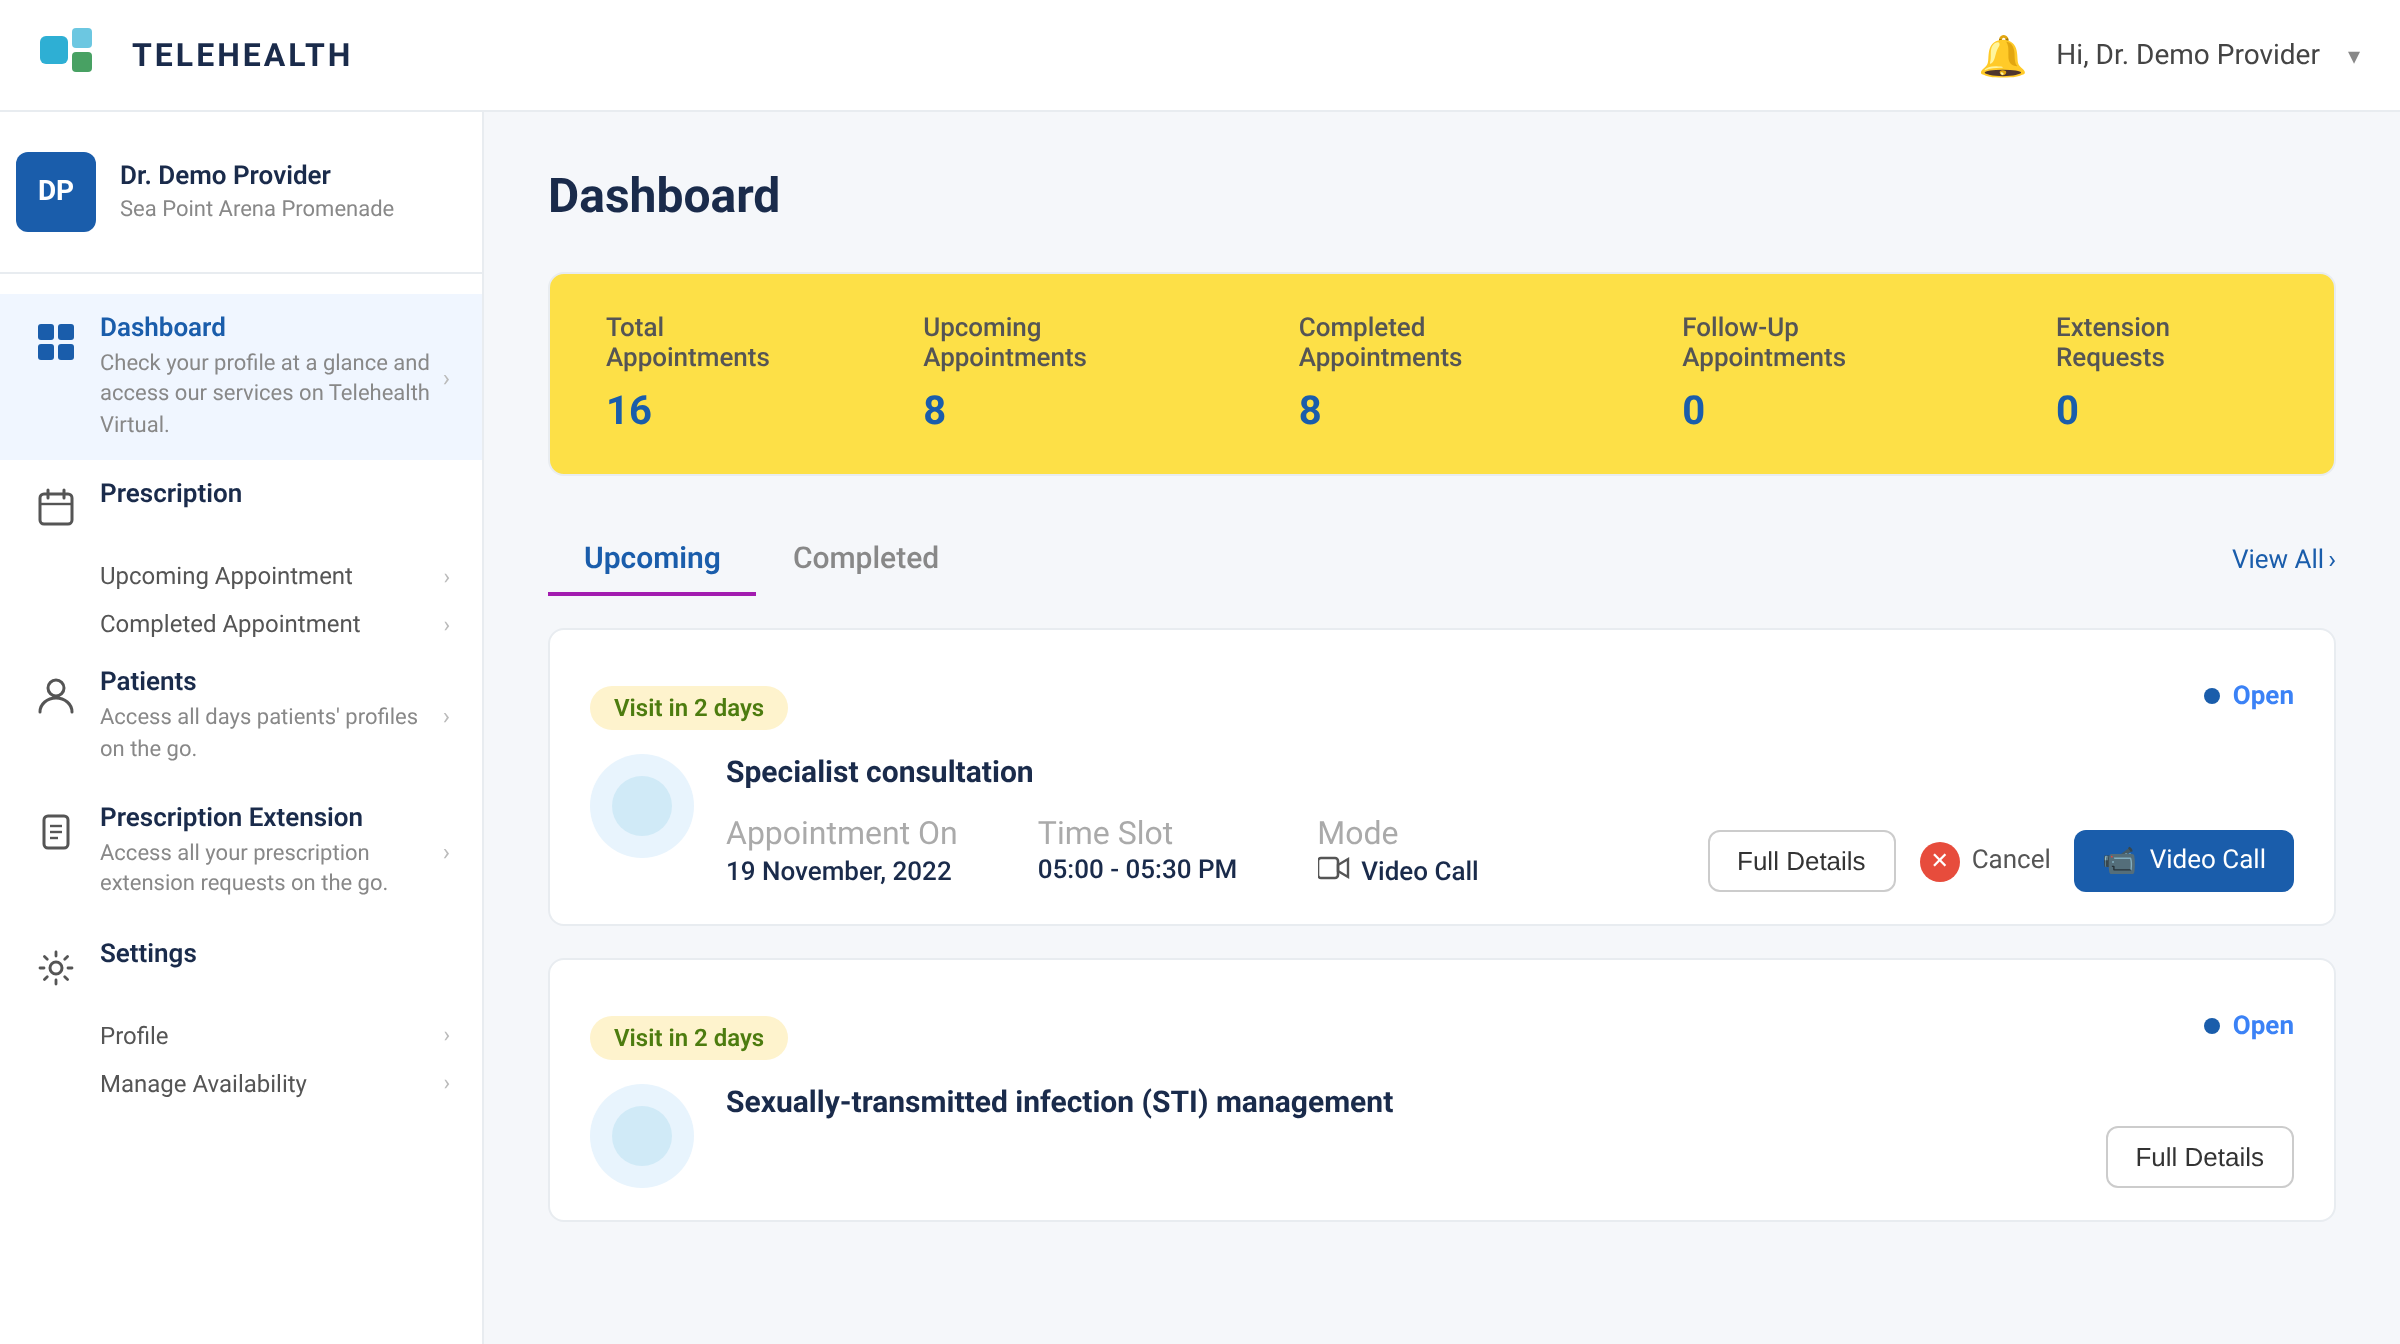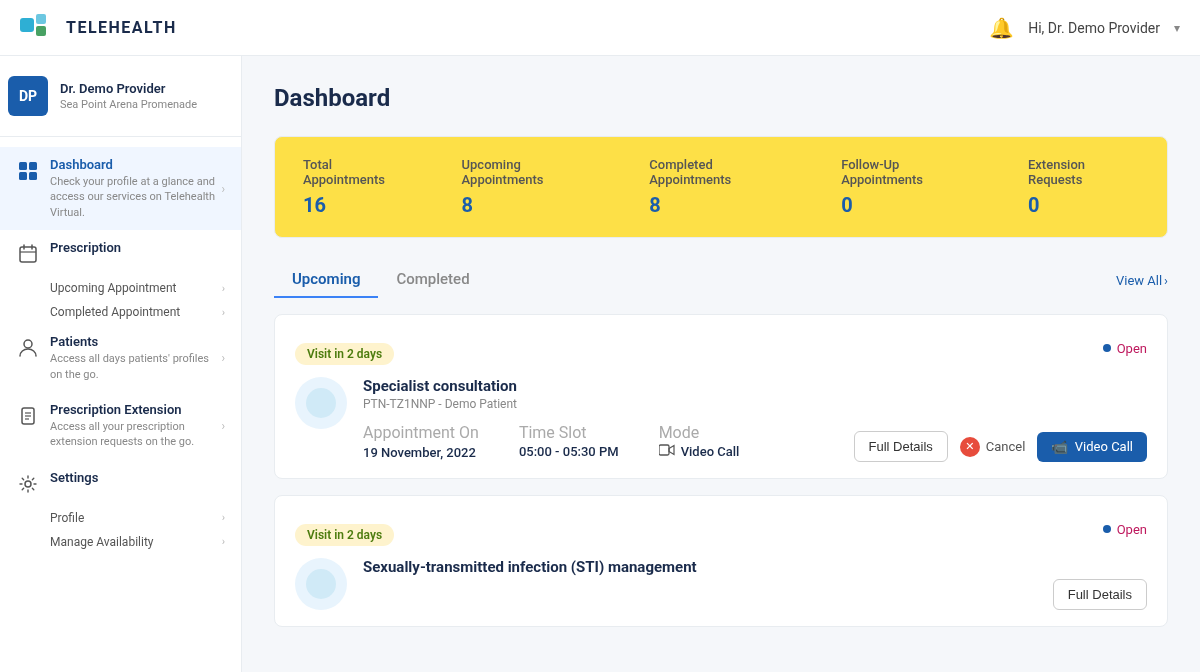--- a/index.html
+++ b/index.html
@@ -159,21 +159,21 @@
     .tab {
       padding: 8px 18px;
       font-size: 15px;
       cursor: pointer;
       color: #888;
       border-bottom: 2px solid transparent;
       font-weight: 500;
     }
     .tab.active {
       color: #1a5dab;
-      border-bottom: 2px solid #3b82f6;
+      border-bottom: 2px solid #a21caf;
       font-weight: 600;
     }
     .view-all {
       font-size: 13px;
       color: #1a5dab;
       cursor: pointer;
       display: flex;
       align-items: center;
       gap: 2px;
     }
@@ -199,21 +199,22 @@
       font-weight: 600;
       padding: 4px 12px;
       border-radius: 20px;
       margin-top: 12px;
     }
     .open-dot {
       display: flex;
       align-items: center;
       gap: 6px;
       font-size: 13px;
-      color: #be185d;
+      color: #3b82f6;
+      font-weight: bold;
     }
     .dot {
       width: 8px;
       height: 8px;
       border-radius: 50%;
       background: #1a5dab;
     }
     .appt-body {
       display: flex;
       align-items: flex-start;
@@ -480,21 +481,20 @@
       </div>
       <div class="appt-body">
         <div class="appt-icon-wrap">
           <svg width="32" height="32" viewBox="0 0 32 32" fill="none">
             <circle cx="16" cy="16" r="15" fill="#d0eaf7"></circle>
             <text x="8" y="22" font-size="16">🩺</text>
           </svg>
         </div>
         <div class="appt-info">
           <div class="appt-title">Specialist consultation</div>
-          <div class="appt-patient">PTN-TZ1NNP - Demo Patient</div>
           <div class="appt-details">
             <div class="appt-detail-group">
               <div class="appt-detail-label">Appointment On</div>
               <div class="appt-detail-value appt-date-val">19 November, 2022</div>
             </div>
             <div class="appt-detail-group">
               <div class="appt-detail-label">Time Slot</div>
               <div class="appt-detail-value">05:00 - 05:30 PM</div>
             </div>
             <div class="appt-detail-group appt-mode">

